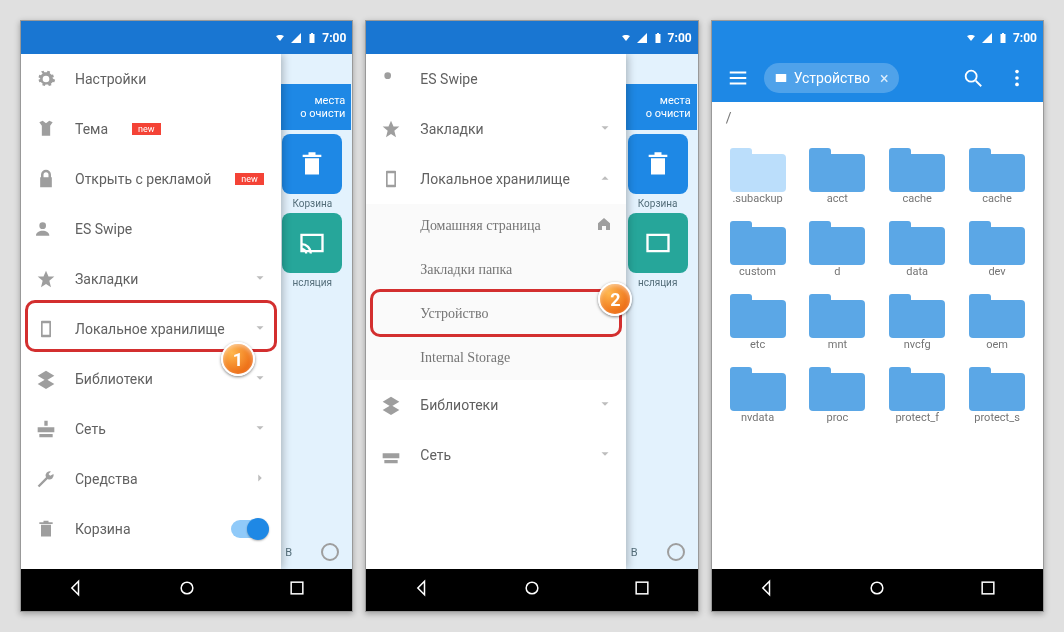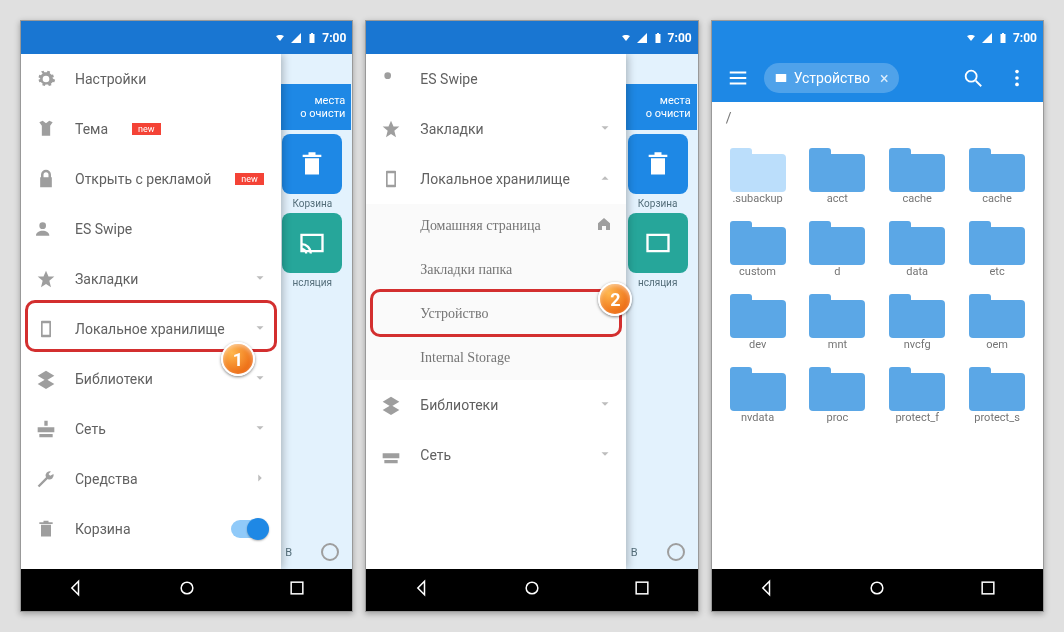--- a/index.html
+++ b/index.html
@@ -598,28 +598,28 @@
         <div class="folder">
           <div class="folder-icon"></div>
           <div class="folder-name">d</div>
         </div>
         <div class="folder">
           <div class="folder-icon"></div>
           <div class="folder-name">data</div>
         </div>
         <div class="folder">
           <div class="folder-icon"></div>
+          <div class="folder-name">dev</div>
+        </div>
+        <div class="folder">
+          <div class="folder-icon"></div>
           <div class="folder-name">etc</div>
         </div>
         <div class="folder">
           <div class="folder-icon"></div>
-          <div class="folder-name">dev</div>
-        </div>
-        <div class="folder">
-          <div class="folder-icon"></div>
           <div class="folder-name">mnt</div>
         </div>
         <div class="folder">
           <div class="folder-icon"></div>
           <div class="folder-name">nvcfg</div>
         </div>
         <div class="folder">
           <div class="folder-icon"></div>
           <div class="folder-name">oem</div>
         </div>

